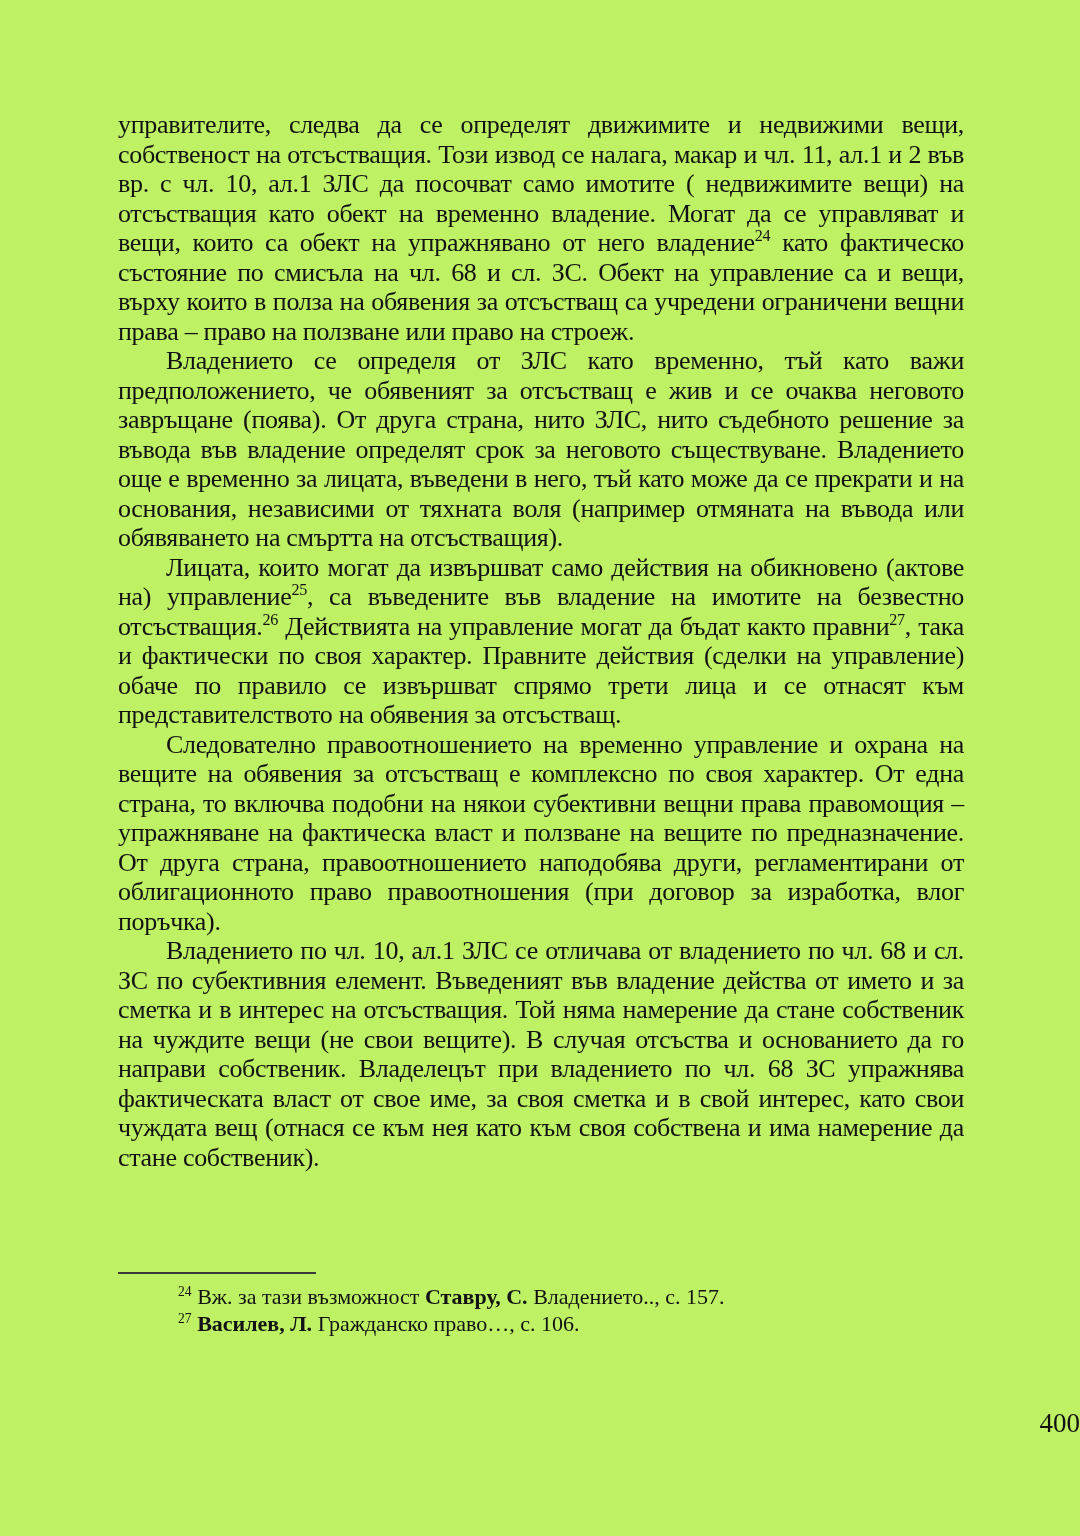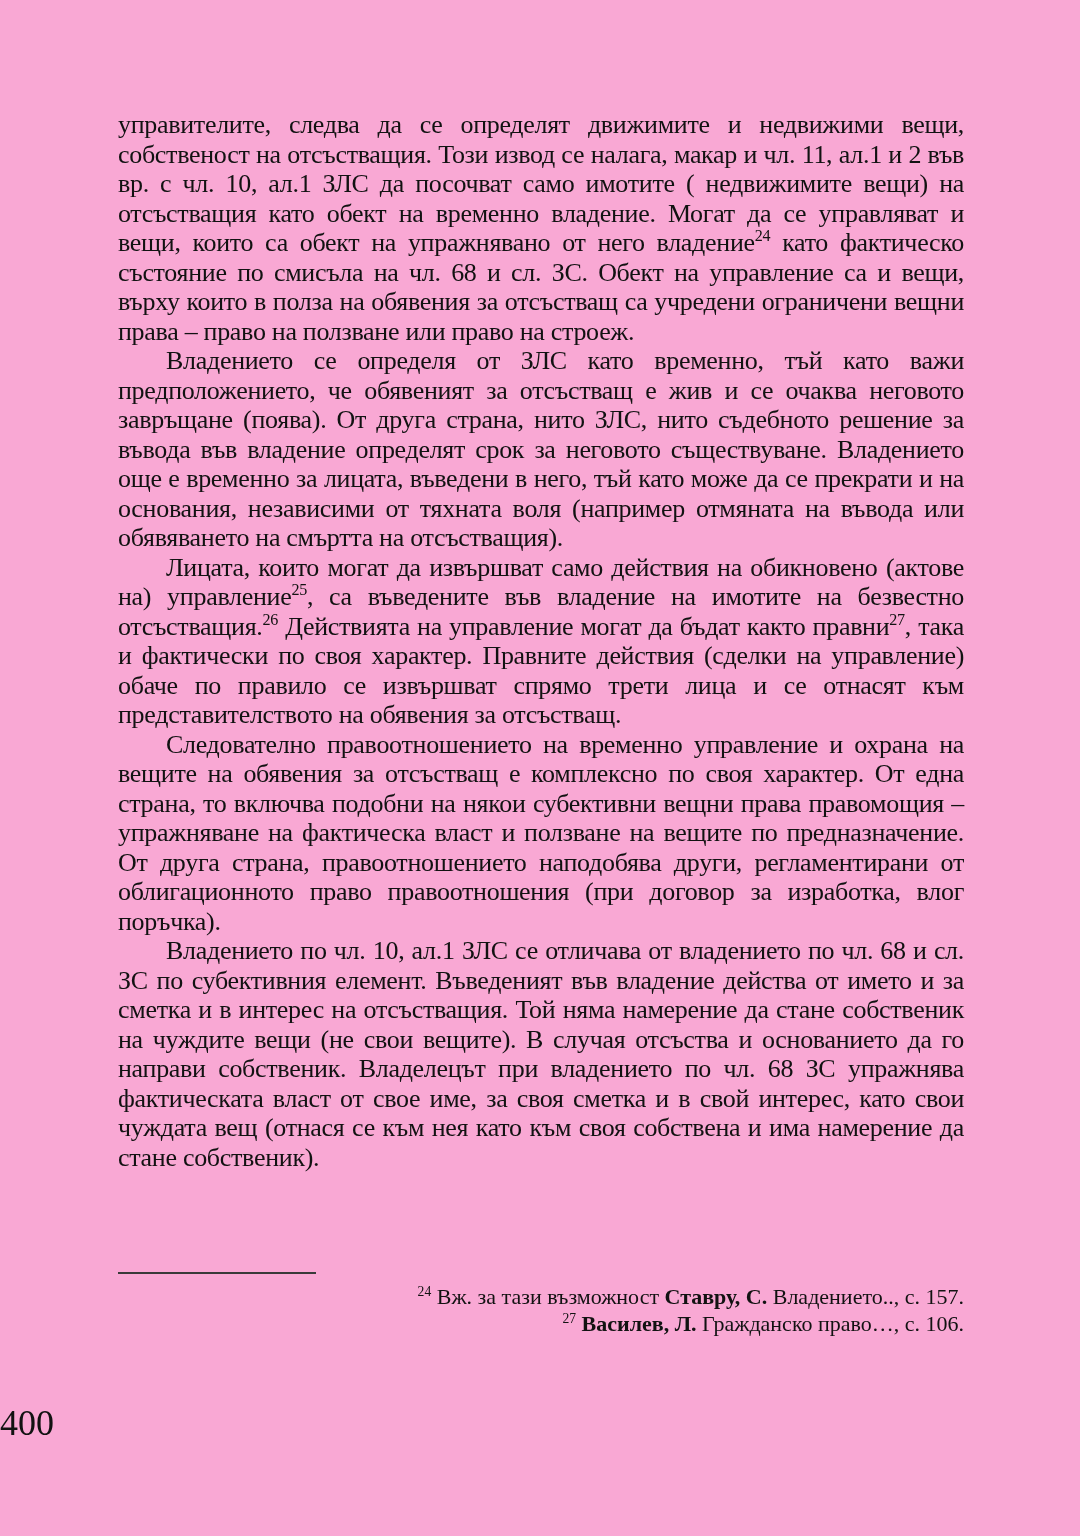--- a/index.html
+++ b/index.html
@@ -4,21 +4,21 @@
 <style>
   html, body {
     margin: 0;
     padding: 0;
     background: #ffffff;
   }
   .page {
     position: relative;
     width: 1080px;
     height: 1536px;
-    background: #f9a8d4;
+    background: #bef264;
     font-family: "Liberation Serif", "DejaVu Serif", serif;
     color: #121212;
     overflow: hidden;
   }
   .text-block {
     position: absolute;
     left: 118px;
     top: 110px;
     width: 846px;
     font-size: 26px;
@@ -48,37 +48,37 @@
     height: 0;
     border-top: 2px solid #3a3a3a;
   }
   .footnotes {
     position: absolute;
     left: 118px;
     top: 1284px;
     width: 846px;
     font-size: 22px;
     line-height: 26.5px;
-    text-align: right;
+    text-align: left;
   }
   .footnotes .fn {
     margin: 0;
     padding: 0;
     text-indent: 60px;
   }
   .footnotes b {
     font-weight: bold;
   }
   .page-number {
     position: absolute;
     left: 0;
     top: 1408px;
     width: 100%;
-    text-align: left;
-    font-size: 36px;
+    text-align: right;
+    font-size: 27px;
     line-height: 30px;
   }
 </style>
 </head>
 <body>
 
 <div class="page">
 
   <div class="text-block">
       <p class="noindent">управителите, следва да се определят движимите и недвижими вещи, собственост на отсъстващия. Този извод се налага, макар и чл. 11, ал.1 и 2 във вр. с чл. 10, ал.1 ЗЛС да посочват само имотите ( недвижимите вещи) на отсъстващия като обект на временно владение. Могат да се управляват и вещи, които са обект на упражнявано от него владение<sup>24</sup> като фактическо състояние по смисъла на чл. 68 и сл. ЗС. Обект на управление са и вещи, върху които в полза на обявения за отсъстващ са учредени ограничени вещни права – право на ползване или право на строеж.</p>

